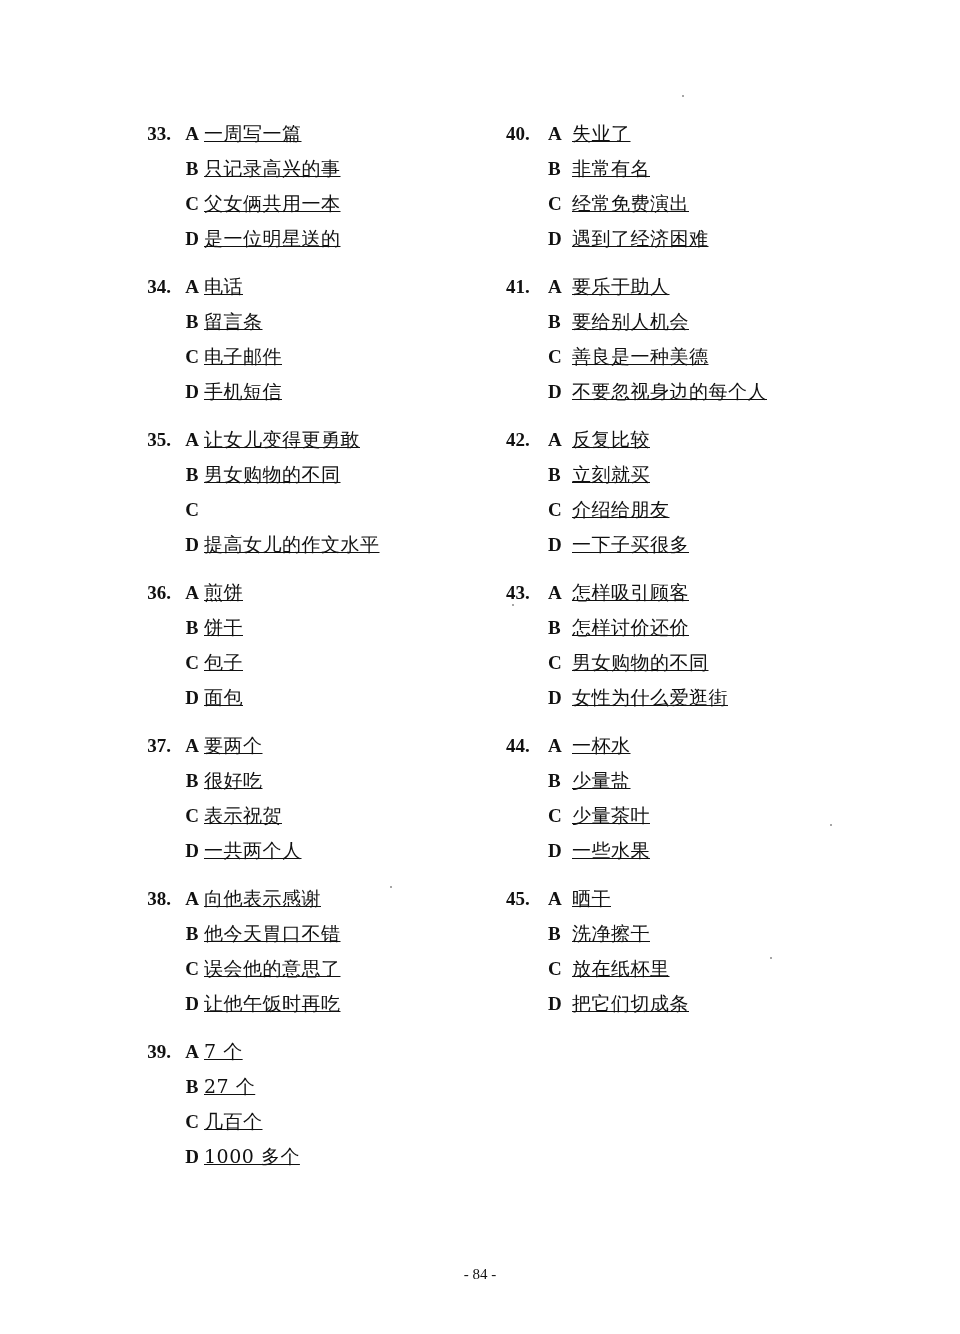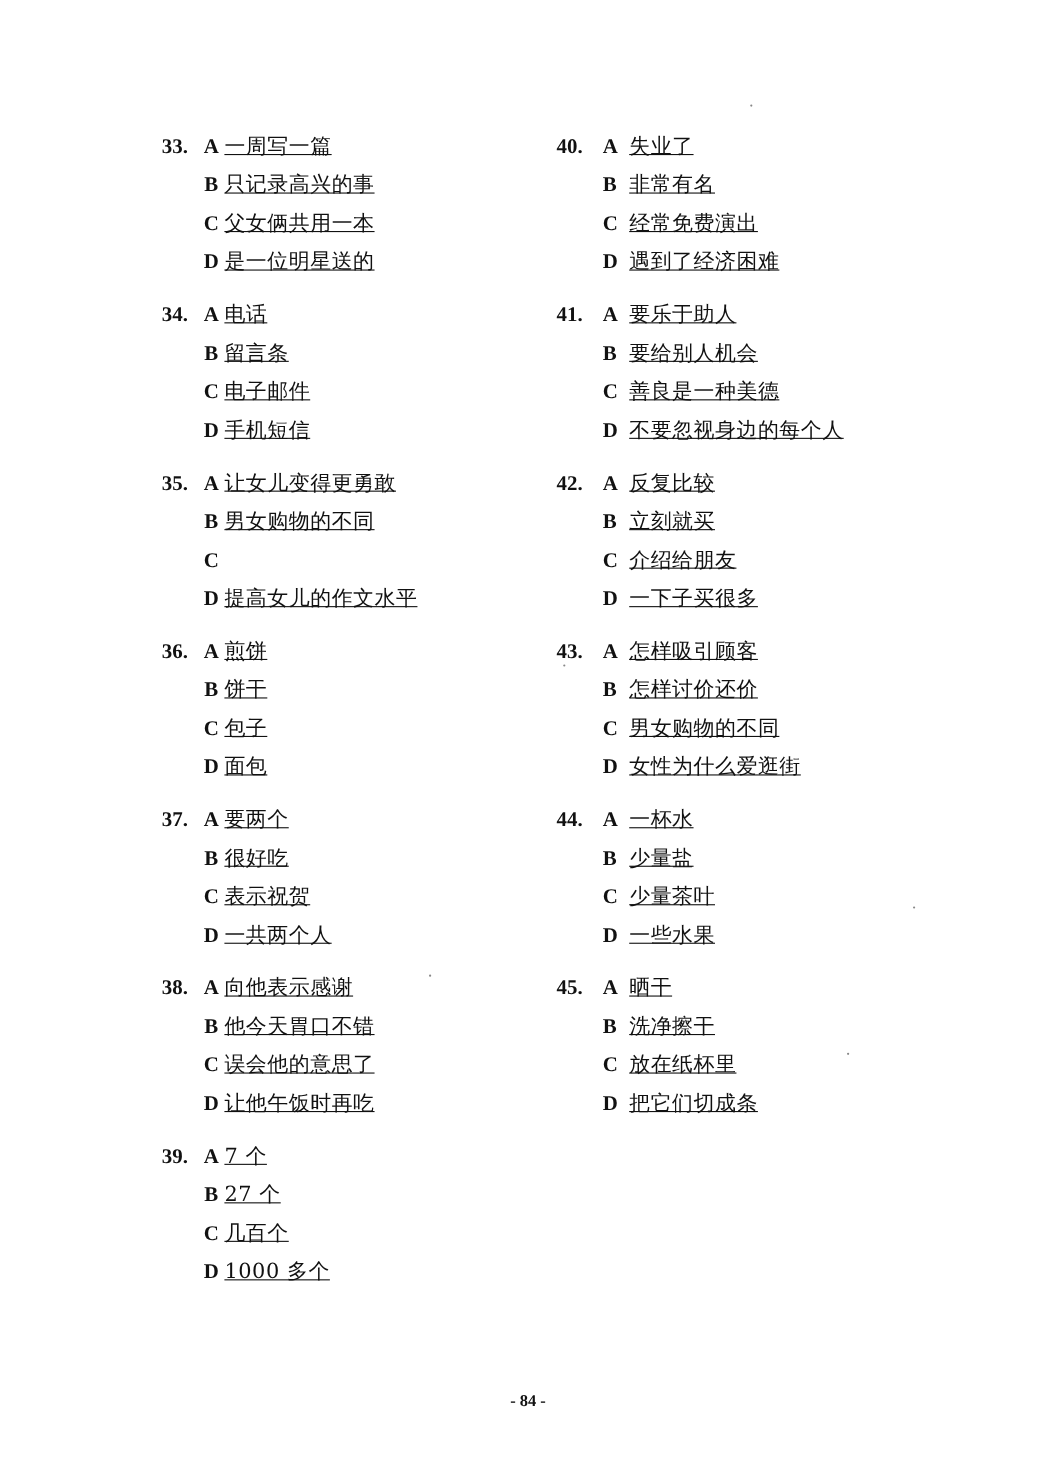--- a/index.html
+++ b/index.html
@@ -57,21 +57,21 @@
       letter-spacing: 0.5px;
       text-decoration: underline;
     }
     .page-number {
       position: absolute;
       top: 1266px;
       left: 0;
       width: 960px;
       text-align: center;
       font-family: "Liberation Serif", serif;
-      font-weight: bold;
+      font-weight: normal;
       font-size: 15px;
     }
     .speck {
       position: absolute;
       width: 2px; height: 2px;
       background: #888;
       border-radius: 1px;
     }
   </style>
 </head>

